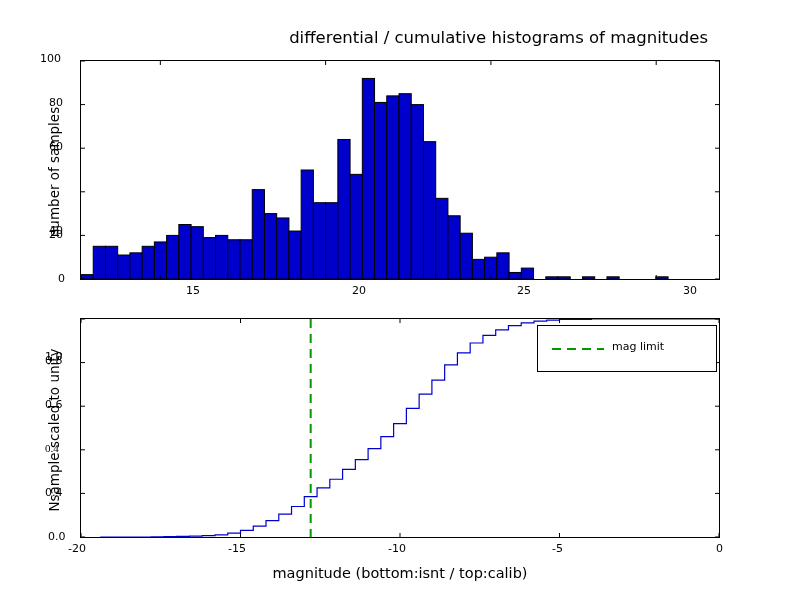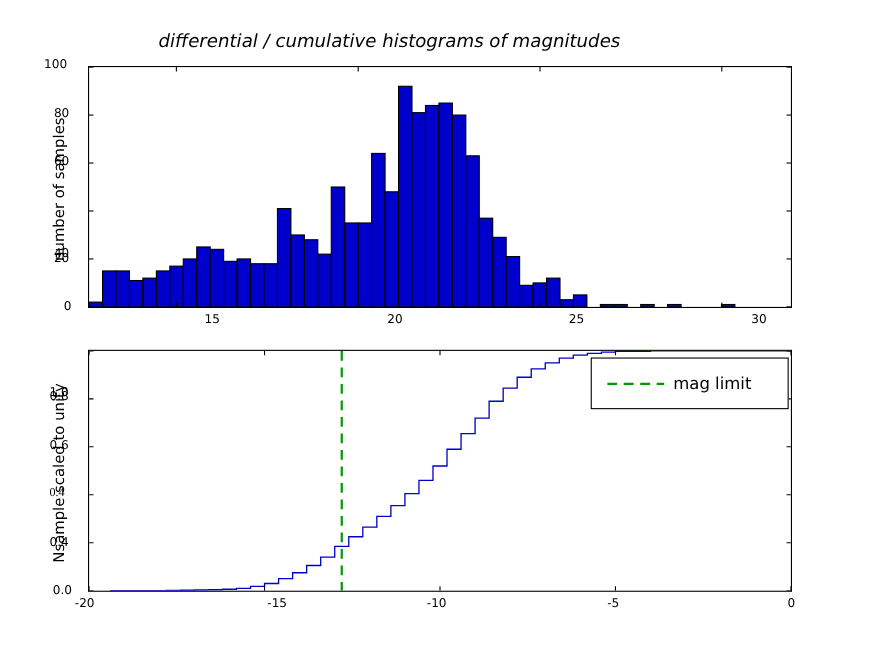--- a/index.html
+++ b/index.html
@@ -18,24 +18,23 @@
     position: absolute;
     left: 0; top: 0;
     width: 800px;
     height: 600px;
   }
   .title {
     position: absolute;
     left: 0;
     width: 708px;
     top: 28px;
-    text-align: center;
+    text-align: right;
     font-size: 16.5px;
     color: #000000;
-    font-style: italic;
   }
   .xlabel {
     position: absolute;
     left: 0;
     width: 800px;
     top: 565px;
     text-align: center;
     font-size: 14.5px;
     color: #000000;
   }
@@ -60,21 +59,21 @@
   }
   svg { display: block; }
   .legend-box {
     position: absolute;
     box-sizing: border-box;
     border: 1px solid #000000;
     background: #ffffff;
   }
   .legend-label {
     position: absolute;
-    font-size: 15px;
+    font-size: 11px;
     color: #000000;
     white-space: nowrap;
   }
 </style>
 </head>
 <body>
 
 <div id="figure">
 
   <div class="title">differential / cumulative histograms of magnitudes</div>
@@ -196,27 +195,28 @@
   </div>
 
   <div class="tick-label" style="left:45px; top:310px;margin-top:40px;">1.0</div>
   <div class="tick-label" style="left:45px; top:354px;">0.8</div>
   <div class="tick-label" style="left:45px; top:398px;">0.6</div>
   <div class="tick-label" style="left:45px; top:442px;font-family:Liberation Serif, serif;">0.4</div>
   <div class="tick-label" style="left:45px; top:486px;">0.4</div>
   <div class="tick-label" style="left:48px; top:530px;">0.0</div>
 
   <div class="tick-label" style="left:68px; top:542px;">-20</div>
-  <div class="tick-label" style="left:228px; top:542px;margin-left:15px;">-15</div>
+  <div class="tick-label" style="left:228px; top:542px;">-15</div>
   <div class="tick-label" style="left:388px; top:542px;">-10</div>
   <div class="tick-label" style="left:552px; top:542px;">-5</div>
   <div class="tick-label" style="left:716px; top:542px;">0</div>
 
   <div class="ylabel" style="left:-71px; top:422px; width:250px; text-align:center; transform: rotate(-90deg);">Nsample scaled to unity</div>
 
   <div class="legend-box" style="left:537px; top:325px; width:180px; height:47px;">
   </div>
   <svg class="legend-line" style="position:absolute; left:552px; top:347px;" width="52" height="4">
     <line x1="0" y1="2" x2="52" y2="2" stroke="#009900" stroke-width="2" stroke-dasharray="9,6"></line>
   </svg>
   <div class="legend-label" style="left:612px; top:340px;">mag limit</div>
 
+  <div class="xlabel">magnitude (bottom:isnt / top:calib)</div>
 </div>
 
 </body></html>

